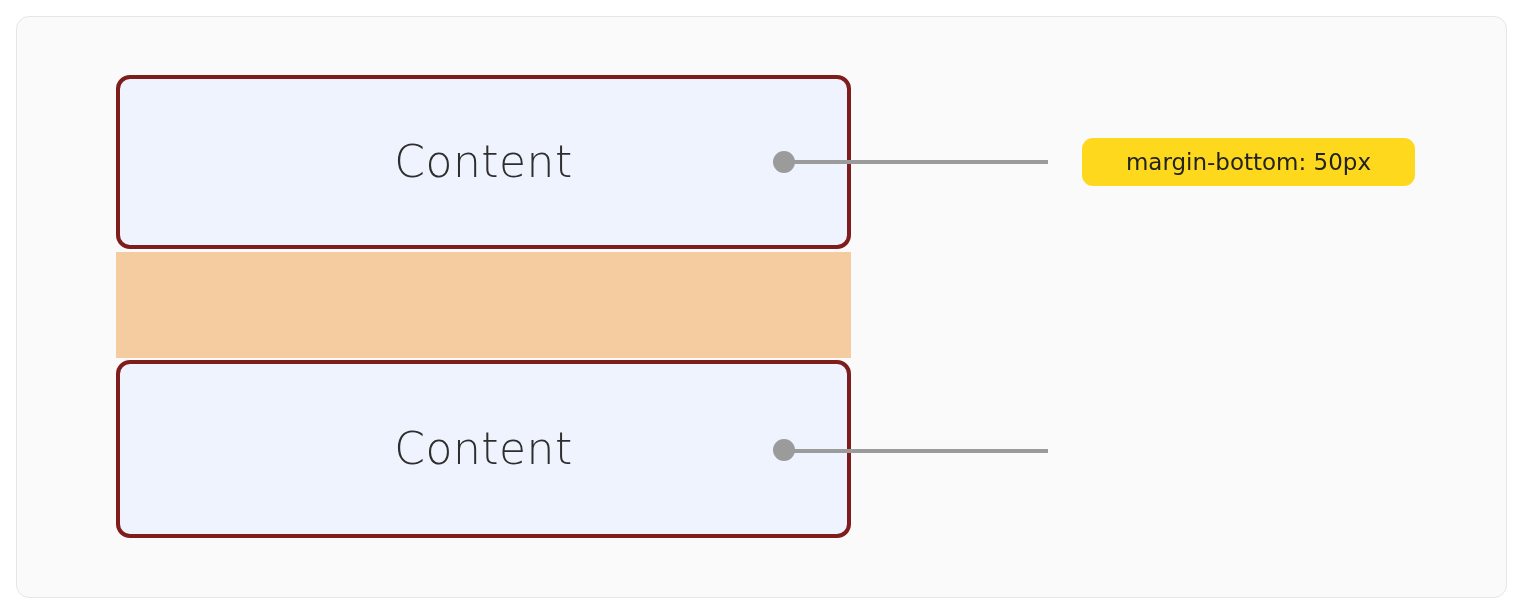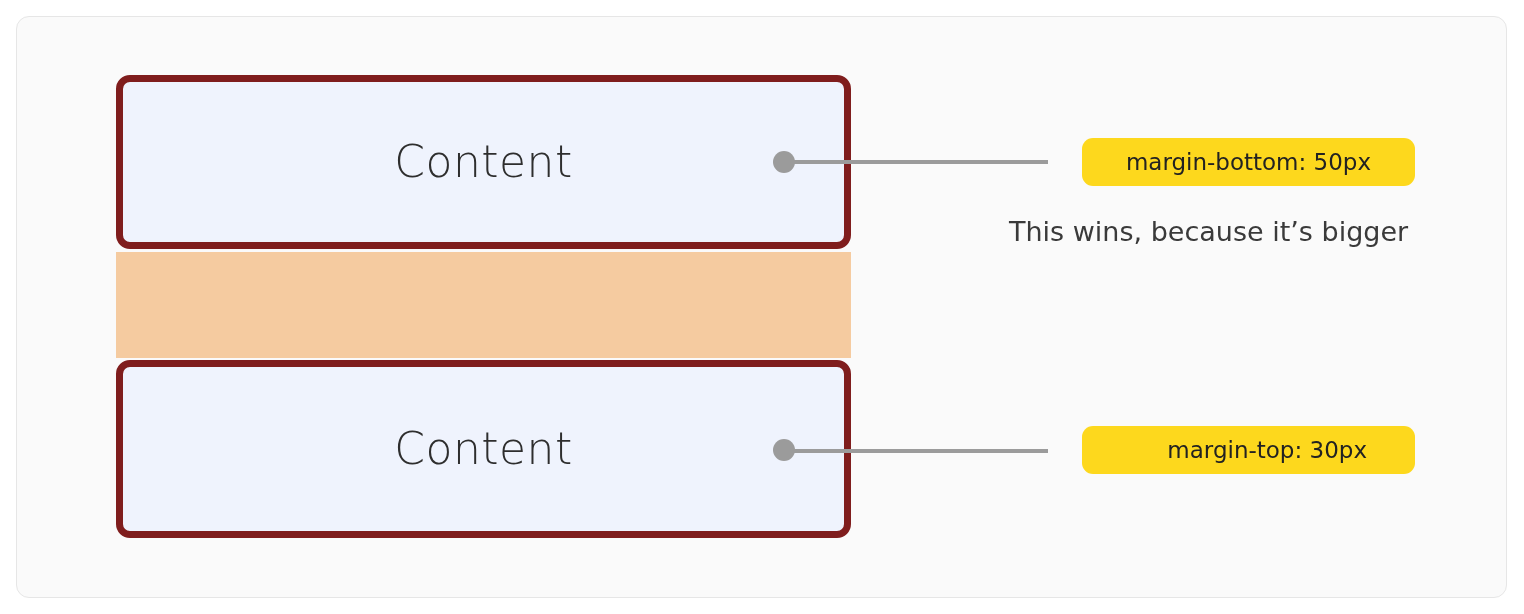--- a/index.html
+++ b/index.html
@@ -31,21 +31,21 @@
     background: #fafafa;
     border: 1px solid #e6e6e6;
     border-radius: 13px;
   }
 
   
   .content-box {
     position: absolute;
     box-sizing: border-box;
     background: #eff3fd;
-    border: 7px solid #7f1d1d;
+    border: 4px solid #7f1d1d;
     border-radius: 14px;
     display: flex;
     align-items: center;
     justify-content: center;
   }
   #content-box-top {
     left: 116px;
     top: 75px;
     width: 735px;
     height: 174px;
@@ -158,21 +158,17 @@
   <div class="content-box" id="content-box-bottom">
     <span class="content-label">Content</span>
   </div>
 
   <div class="callout-dot" id="callout-dot-top"></div>
   <div class="leader-line" id="leader-line-top"></div>
   <div class="pill" id="pill-margin-bottom">
     <span class="pill-label">margin-bottom: 50px</span>
   </div>
 
-  <div class="note-text">This wins, because it’s bigger</div>
 
   <div class="callout-dot" id="callout-dot-bottom"></div>
   <div class="leader-line" id="leader-line-bottom"></div>
-  <div class="pill" id="pill-margin-top">
-    <span class="pill-label">margin-top: 30px</span>
-  </div>
 
 </div>
 
 </body></html>

